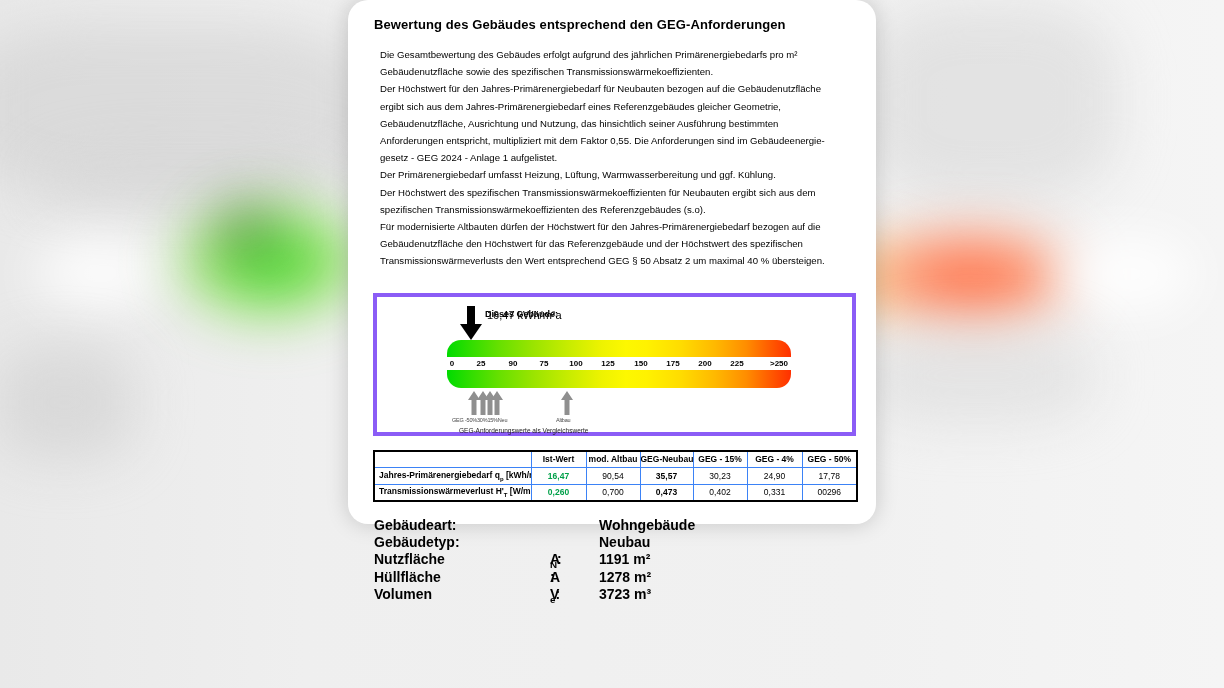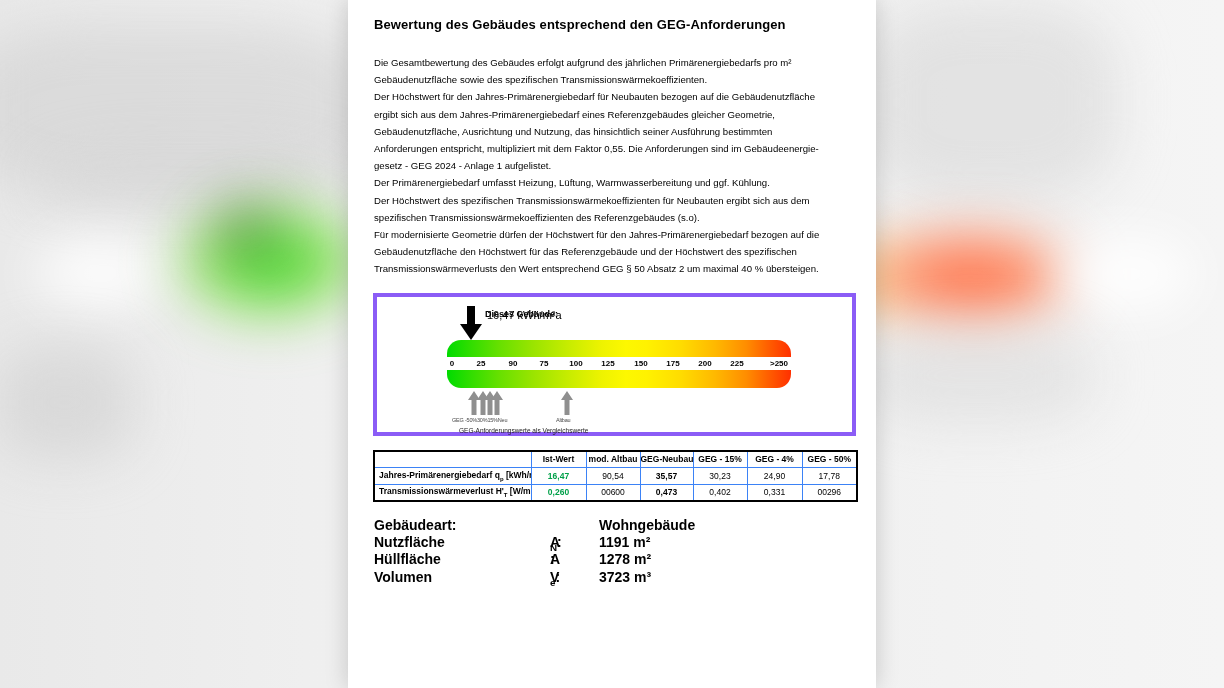--- a/index.html
+++ b/index.html
@@ -18,26 +18,26 @@
   .b-dark      { left:198px; top:193px; width:95px;  height:72px;  background:radial-gradient(ellipse at center, rgba(50,65,45,.6) 0%, rgba(50,65,45,0) 70%); }
   .b-green     { left:168px; top:196px; width:205px; height:130px; background:radial-gradient(ellipse at center, #2fd82f 0%, rgba(120,222,60,.85) 40%, rgba(170,230,110,0) 75%); }
   .b-gray-bl   { left:-5px;  top:345px; width:140px; height:115px; background:rgba(206,206,206,.6); border-radius:35%; }
   .b-gray-tr   { left:868px; top:5px;   width:250px; height:195px; background:rgba(212,212,212,.5); border-radius:35%; }
   .b-yellow-r  { left:828px; top:238px; width:95px;  height:82px;  background:radial-gradient(ellipse at center, #ffc14d 0%, rgba(255,193,77,0) 75%); }
   .b-red-r     { left:858px; top:226px; width:225px; height:102px; background:radial-gradient(ellipse at center, #ff6a47 0%, #ff8a60 40%, rgba(255,140,100,0) 75%); }
   .b-white-r   { left:1065px;top:238px; width:130px; height:72px;  background:rgba(255,255,255,.95); }
   .b-gray-mr   { left:865px; top:328px; width:230px; height:95px;  background:rgba(216,216,216,.55); border-radius:35%; }
 
   
-  .page { position:absolute; left:348px; top:0; width:528px; height:688px;
-    background:#ffffff; box-shadow:0 0 22px rgba(0,0,0,.18); }
+  .page { position:absolute; left:348px; top:0; width:528px; height:524px;
+    background:#ffffff; box-shadow:0 0 22px rgba(0,0,0,.18);border-radius:20px; }
 
   .page h1 { position:absolute; left:26px; top:17px; font-size:13px; font-weight:bold; letter-spacing:.1px; }
 
-  .para { position:absolute; left:26px; top:46px; width:482px;margin-top:8px; }
+  .para { position:absolute; left:32px; top:46px; width:482px; }
   .pline { font-size:9.6px; line-height:17.2px; white-space:nowrap; }
 
   
   .chartbox { position:absolute; left:25px; top:293px; width:483px; height:143px;
     border:4px solid #8b5cf6; }
   .marker-arrow { position:absolute; left:83px; top:9px; }
   .marker-title { position:absolute; left:108px; top:12px; font-size:9px; font-weight:bold; white-space:nowrap; }
   .marker-value { position:absolute; left:110px; top:12px; font-size:11px; white-space:nowrap; }
 
   .bar { position:absolute; left:70px; top:43px; width:344px; height:48px; border-radius:14px; overflow:hidden;
@@ -97,21 +97,21 @@
       <div class="pline">Die Gesamtbewertung des Gebäudes erfolgt aufgrund des jährlichen Primärenergiebedarfs pro m²</div>
       <div class="pline">Gebäudenutzfläche sowie des spezifischen Transmissionswärmekoeffizienten.</div>
       <div class="pline">Der Höchstwert für den Jahres-Primärenergiebedarf für Neubauten bezogen auf die Gebäudenutzfläche</div>
       <div class="pline">ergibt sich aus dem Jahres-Primärenergiebedarf eines Referenzgebäudes gleicher Geometrie,</div>
       <div class="pline">Gebäudenutzfläche, Ausrichtung und Nutzung, das hinsichtlich seiner Ausführung bestimmten</div>
       <div class="pline">Anforderungen entspricht, multipliziert mit dem Faktor 0,55. Die Anforderungen sind im Gebäudeenergie-</div>
       <div class="pline">gesetz - GEG 2024 - Anlage 1 aufgelistet.</div>
       <div class="pline">Der Primärenergiebedarf umfasst Heizung, Lüftung, Warmwasserbereitung und ggf. Kühlung.</div>
       <div class="pline">Der Höchstwert des spezifischen Transmissionswärmekoeffizienten für Neubauten ergibt sich aus dem</div>
       <div class="pline">spezifischen Transmissionswärmekoeffizienten des Referenzgebäudes (s.o).</div>
-      <div class="pline">Für modernisierte Geometrie dürfen der Höchstwert für den Jahres-Primärenergiebedarf bezogen auf die</div>
+      <div class="pline">Für modernisierte Altbauten dürfen der Höchstwert für den Jahres-Primärenergiebedarf bezogen auf die</div>
       <div class="pline">Gebäudenutzfläche den Höchstwert für das Referenzgebäude und der Höchstwert des spezifischen</div>
       <div class="pline">Transmissionswärmeverlusts den Wert entsprechend GEG § 50 Absatz 2 um maximal 40 % übersteigen.</div>
     </div>
 
     <div class="chartbox">
 
       <svg class="marker-arrow" width="22" height="34" viewBox="0 0 22 34">
         <polygon points="7,0 15,0 15,18 22,18 11,34 0,18 7,18" fill="#000"></polygon>
       </svg>
       <div class="marker-title">Dieses Gebäude:</div>
@@ -179,36 +179,41 @@
         <td class="v-green">16,47</td>
         <td>90,54</td>
         <td class="v-bold">35,57</td>
         <td>30,23</td>
         <td>24,90</td>
         <td>17,78</td>
       </tr>
       <tr>
         <td class="rowlabel"><span>Transmissionswärmeverlust H'</span><sub>T</sub><span> [W/m²K]</span></td>
         <td class="v-green">0,260</td>
-        <td>00600</td>
+        <td>0,700</td>
         <td class="v-bold">0,473</td>
         <td>0,402</td>
         <td>0,331</td>
         <td>00296</td>
       </tr>
     </tbody>
       </table>
 
     <div class="details">
       <div class="drow">
         <span class="d-label">Gebäudeart:</span>
         <span class="d-sym"><span></span><sub></sub><span></span></span>
         <span class="d-val">Wohngebäude</span>
       </div>
       <div class="drow">
+        <span class="d-label">Gebäudetyp:</span>
+        <span class="d-sym"><span></span><sub></sub><span></span></span>
+        <span class="d-val">Neubau</span>
+      </div>
+      <div class="drow">
         <span class="d-label">Nutzfläche</span>
         <span class="d-sym"><span>A</span><sub>N</sub><span>:</span></span>
         <span class="d-val">1191 m²</span>
       </div>
       <div class="drow">
         <span class="d-label">Hüllfläche</span>
         <span class="d-sym"><span>A</span><sub></sub><span>:</span></span>
         <span class="d-val">1278 m²</span>
       </div>
       <div class="drow">

